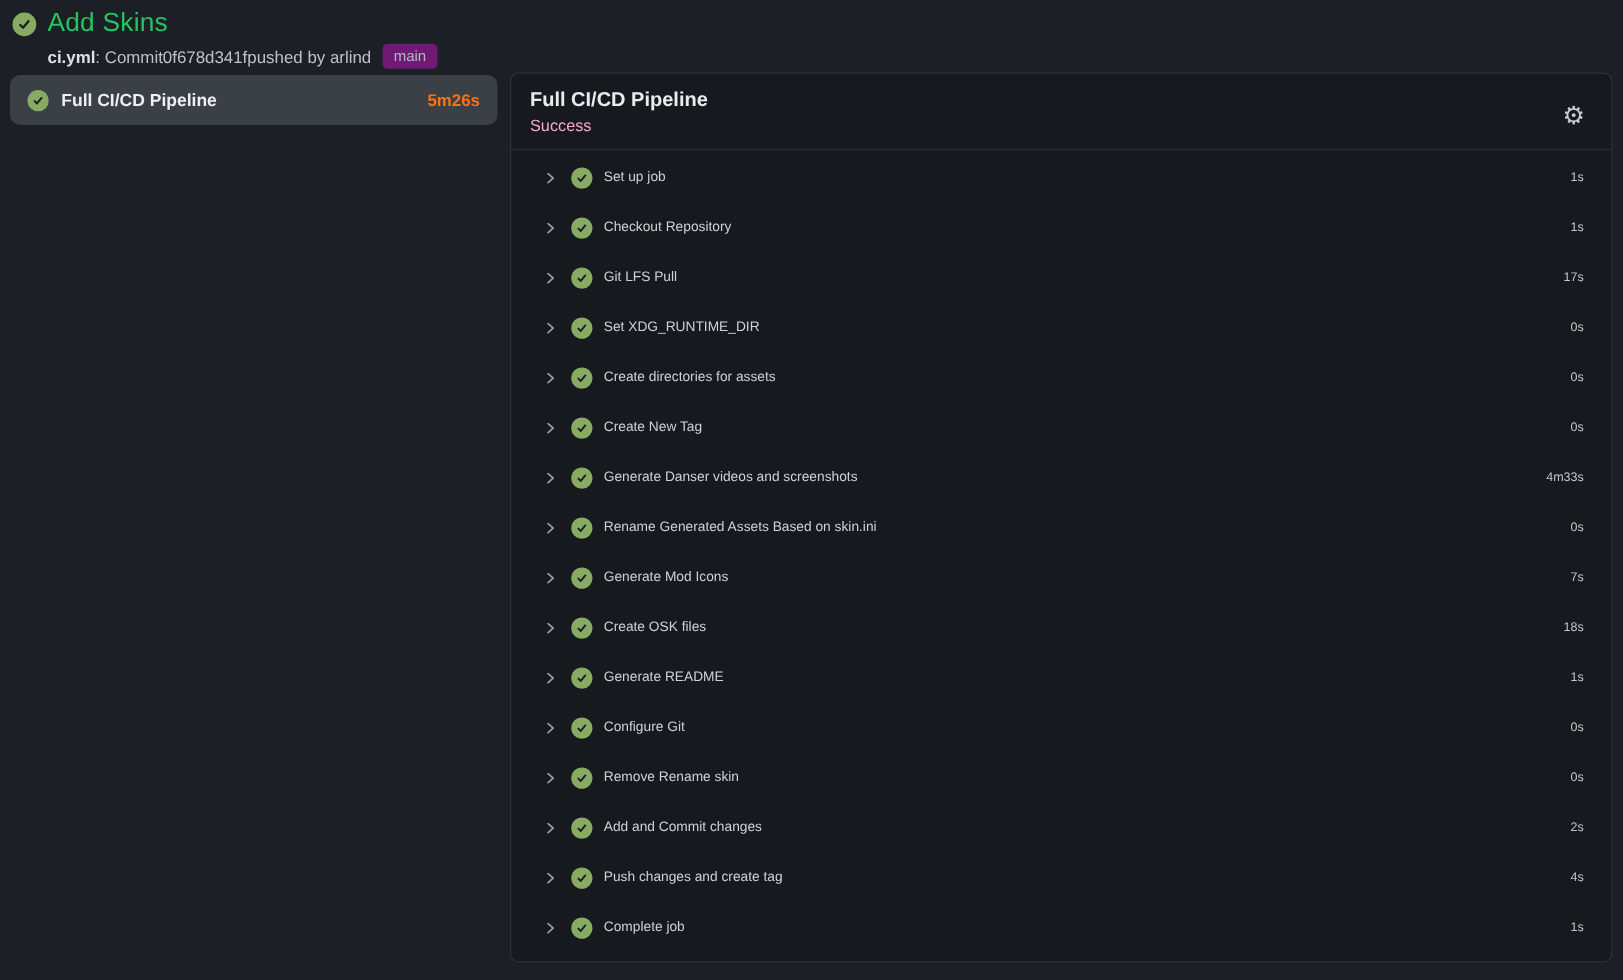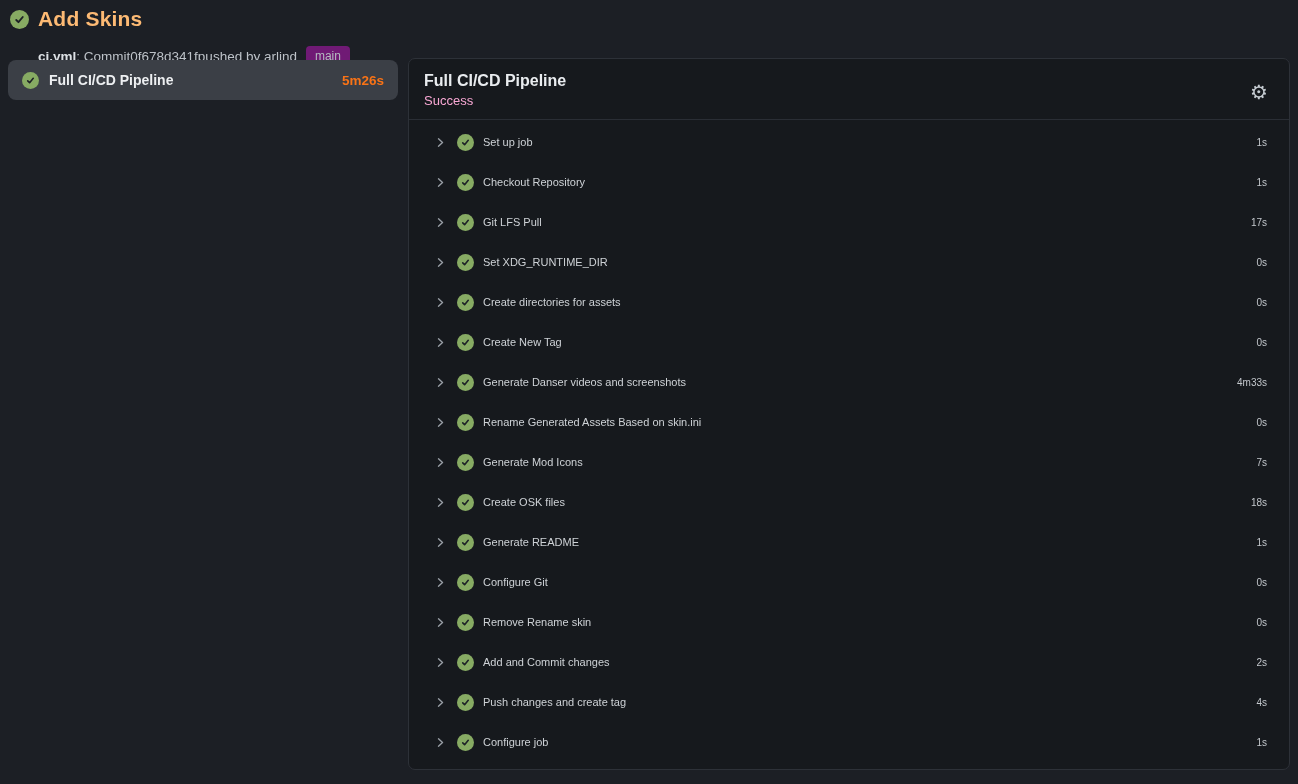--- a/index.html
+++ b/index.html
@@ -9,22 +9,22 @@
     font-family:"Liberation Sans","DejaVu Sans",sans-serif;
     color:#d3d7db;
     overflow:hidden;
     position:relative;
   }
   .app { position:relative; width:1298px; height:784px; }
 
   
   .run-header { position:absolute; top:7px; left:10px; }
   .run-title-row { display:flex; align-items:center; gap:9px; }
-  .run-subtitle-row { display:flex; align-items:center; margin-left:28px; margin-top:15px; font-size:13.5px; color:#bdc2c8; }
-  .run-title { font-size:21px; font-weight:700; color:#fdba74; letter-spacing:.2px; }
+  .run-subtitle-row { display:flex; align-items:center; margin-left:28px; margin-top:4px; font-size:13.5px; color:#bdc2c8; }
+  .run-title { font-size:21px; font-weight:400; color:#22c55e; letter-spacing:.2px; }
   .wf-file { font-weight:700; color:#dde1e5; }
   .branch-badge {
     margin-left:9px; background:#701a75; color:#b4bac0;
     font-size:12px; padding:3px 9px; border-radius:4px; line-height:1.2;
   }
 
   
   .check {
     display:inline-flex; align-items:center; justify-content:center;
     background:#87ab63; border-radius:50%; flex:none;
@@ -354,20 +354,20 @@
         <span class="chevron">
             <svg width="13" height="13" viewBox="0 0 16 16">
               <use href="#chev"></use>
             </svg>
           </span>
         <span class="check md">
             <svg width="11" height="11" viewBox="0 0 16 16">
               <use href="#check-mark"></use>
             </svg>
           </span>
-        <span class="step-name">Configure job</span>
+        <span class="step-name">Complete job</span>
         <span class="step-duration">1s</span>
       </div>
 
     </div>
   </div>
 
 </div>
 
 </body></html>

